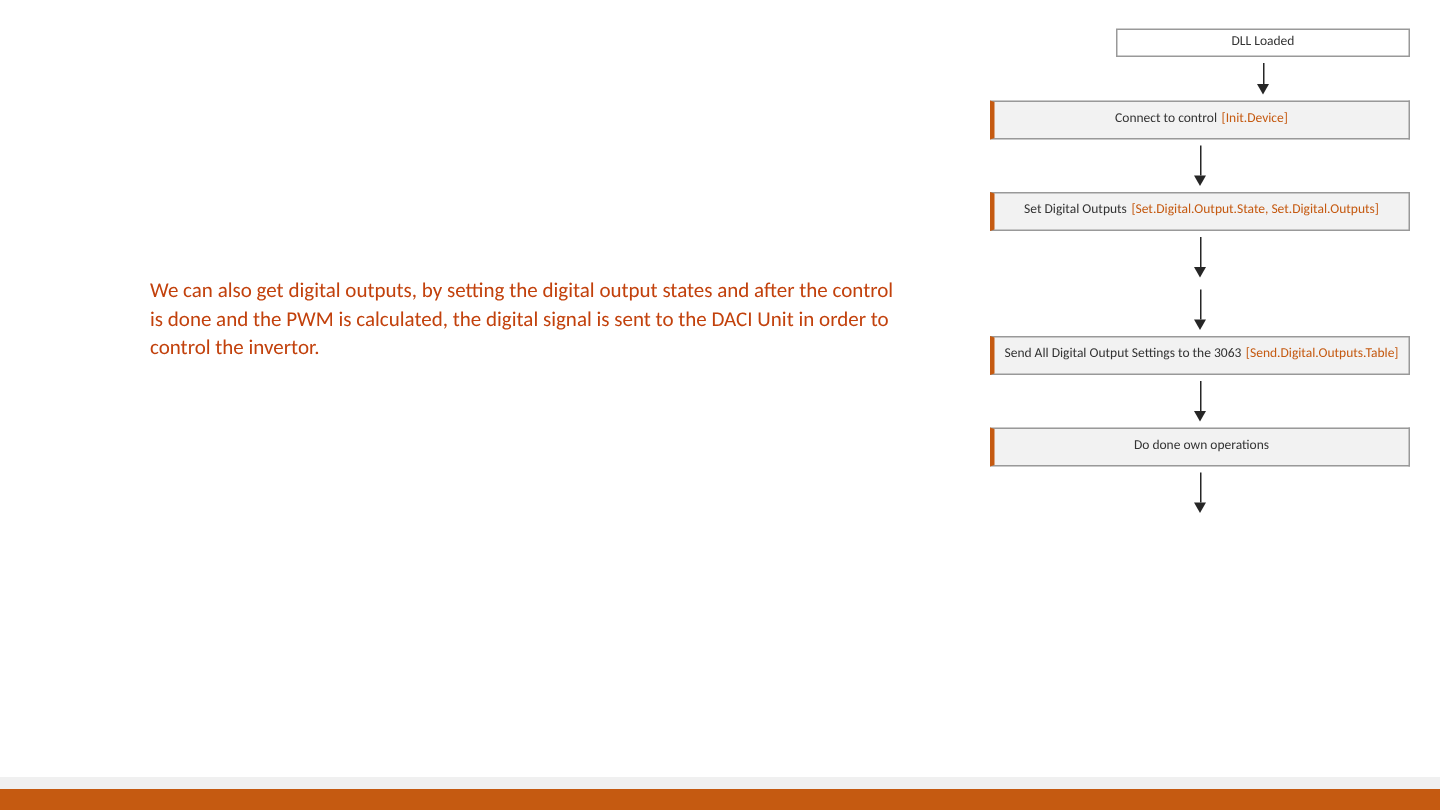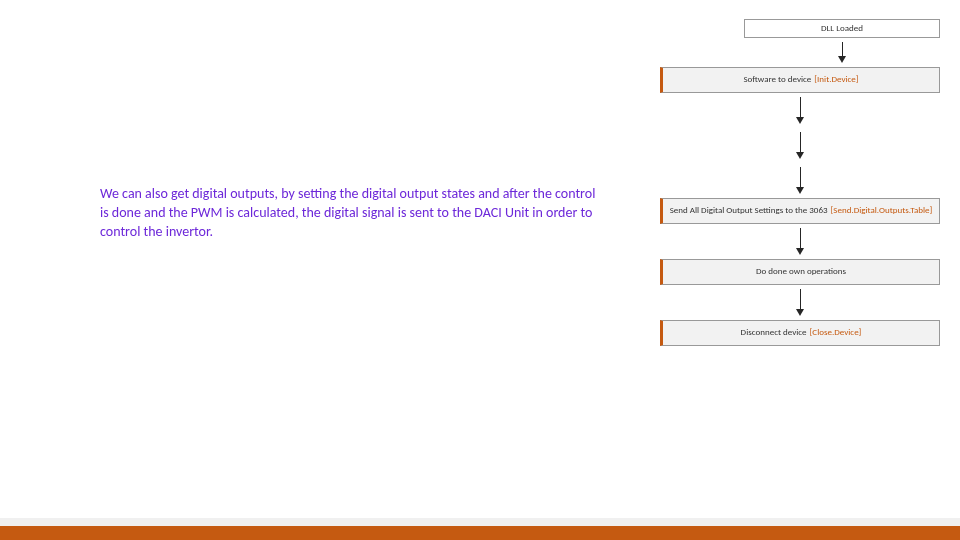--- a/index.html
+++ b/index.html
@@ -26,21 +26,21 @@
     color:#262626;
     border-bottom:1px solid #7f7f7f;
     padding-bottom:4px;
   }
   .body-text {
     position:absolute;
     left:100px; top:185px;
     width:500px;
     font-size:14px;
     line-height:1.35;
-    color:#6d28d9;
+    color:#c2410c;
   }
   .footer-bar {
     position:absolute;
     left:0; bottom:0;
     width:100%; height:14px;
     background:#c55a11;
   }
   .footer-shadow {
     position:absolute;
     left:0; bottom:14px;
@@ -119,42 +119,42 @@
   <div class="body-text">We can also get digital outputs, by setting the digital output states and after the control is done and the PWM is calculated, the digital signal is sent to the DACI Unit in order to control the invertor.</div>
 
   <div class="flow">
 
     <div class="step step-start">
       <span>DLL Loaded</span>
     </div>
     <div class="arrow arrow-right"></div>
 
     <div class="step">
-      <span>Software to device</span>
+      <span>Connect to control</span>
       <span class="api">[Init.Device]</span>
     </div>
     <div class="arrow"></div>
 
+    <div class="step">
+      <span>Set Digital Outputs</span>
+      <span class="api">[Set.Digital.Output.State, Set.Digital.Outputs]</span>
+    </div>
     <div class="arrow"></div>
 
     <div class="arrow"></div>
 
     <div class="step">
       <span>Send All Digital Output Settings to the 3063</span>
       <span class="api">[Send.Digital.Outputs.Table]</span>
     </div>
     <div class="arrow"></div>
 
     <div class="step">
       <span>Do done own operations</span>
     </div>
     <div class="arrow"></div>
 
-    <div class="step">
-      <span>Disconnect device</span>
-      <span class="api">[Close.Device]</span>
-    </div>
 
   </div>
 
   <div class="footer-shadow"></div>
   <div class="footer-bar"></div>
 </div>
 
 </body></html>

